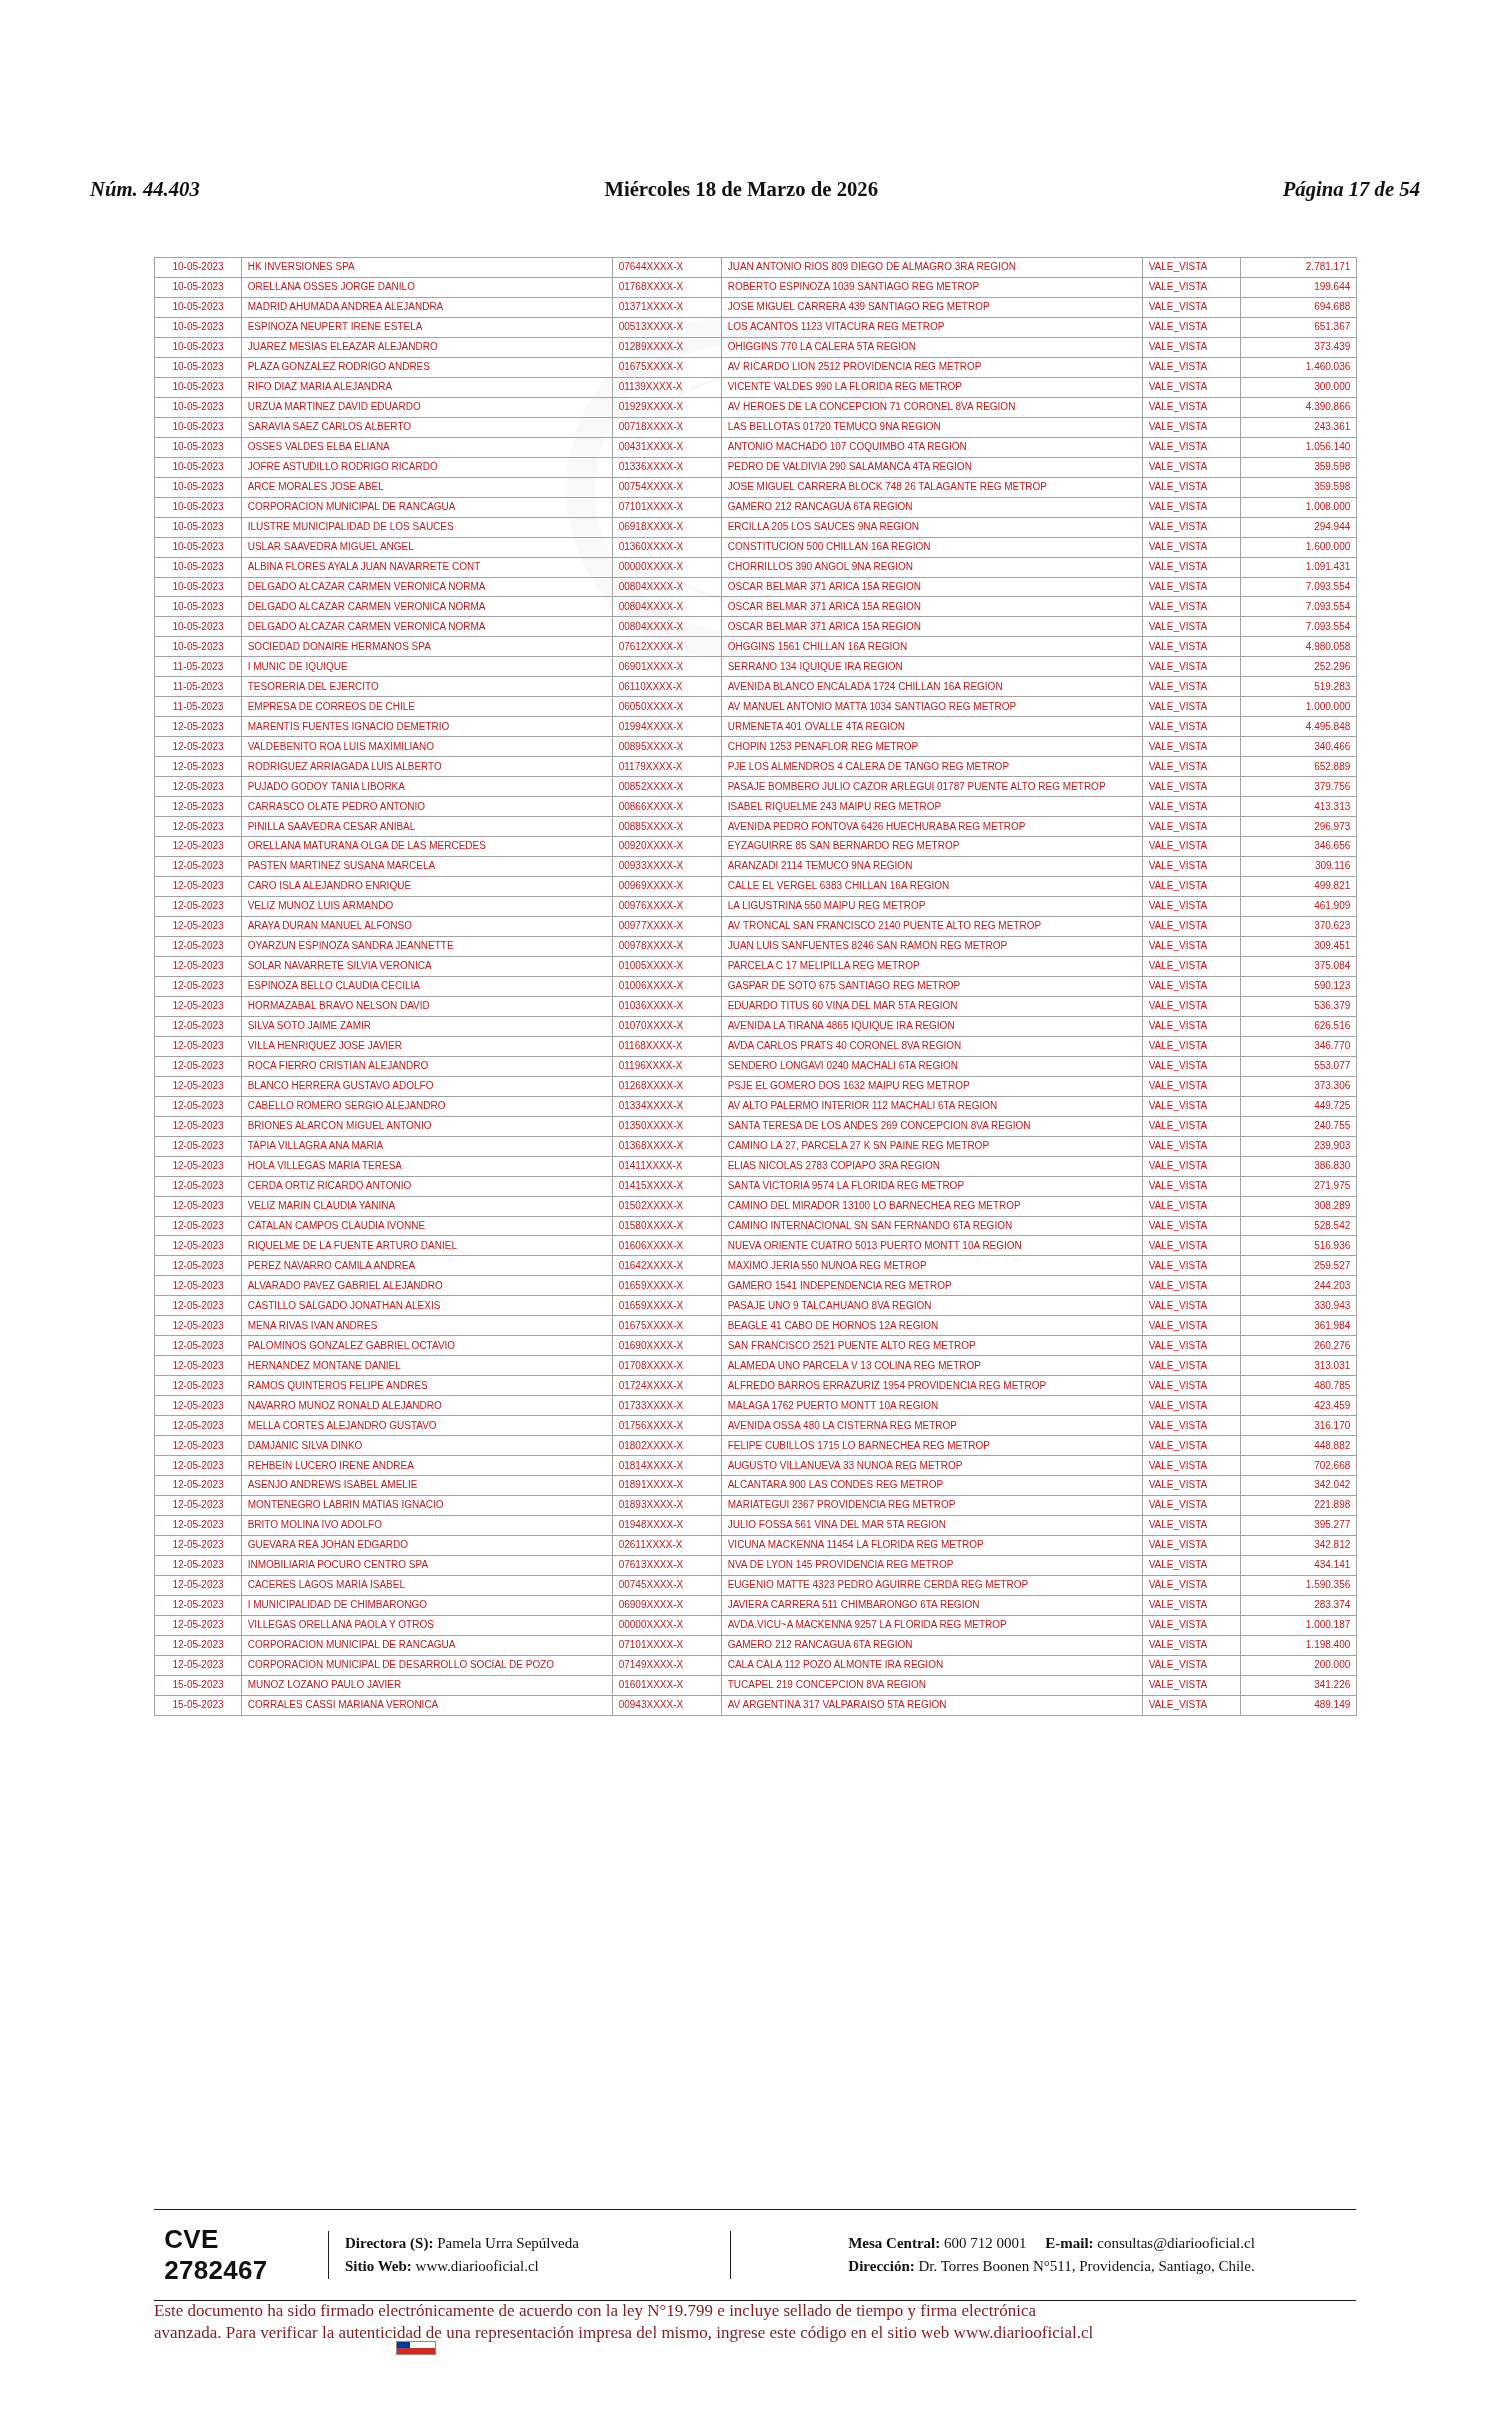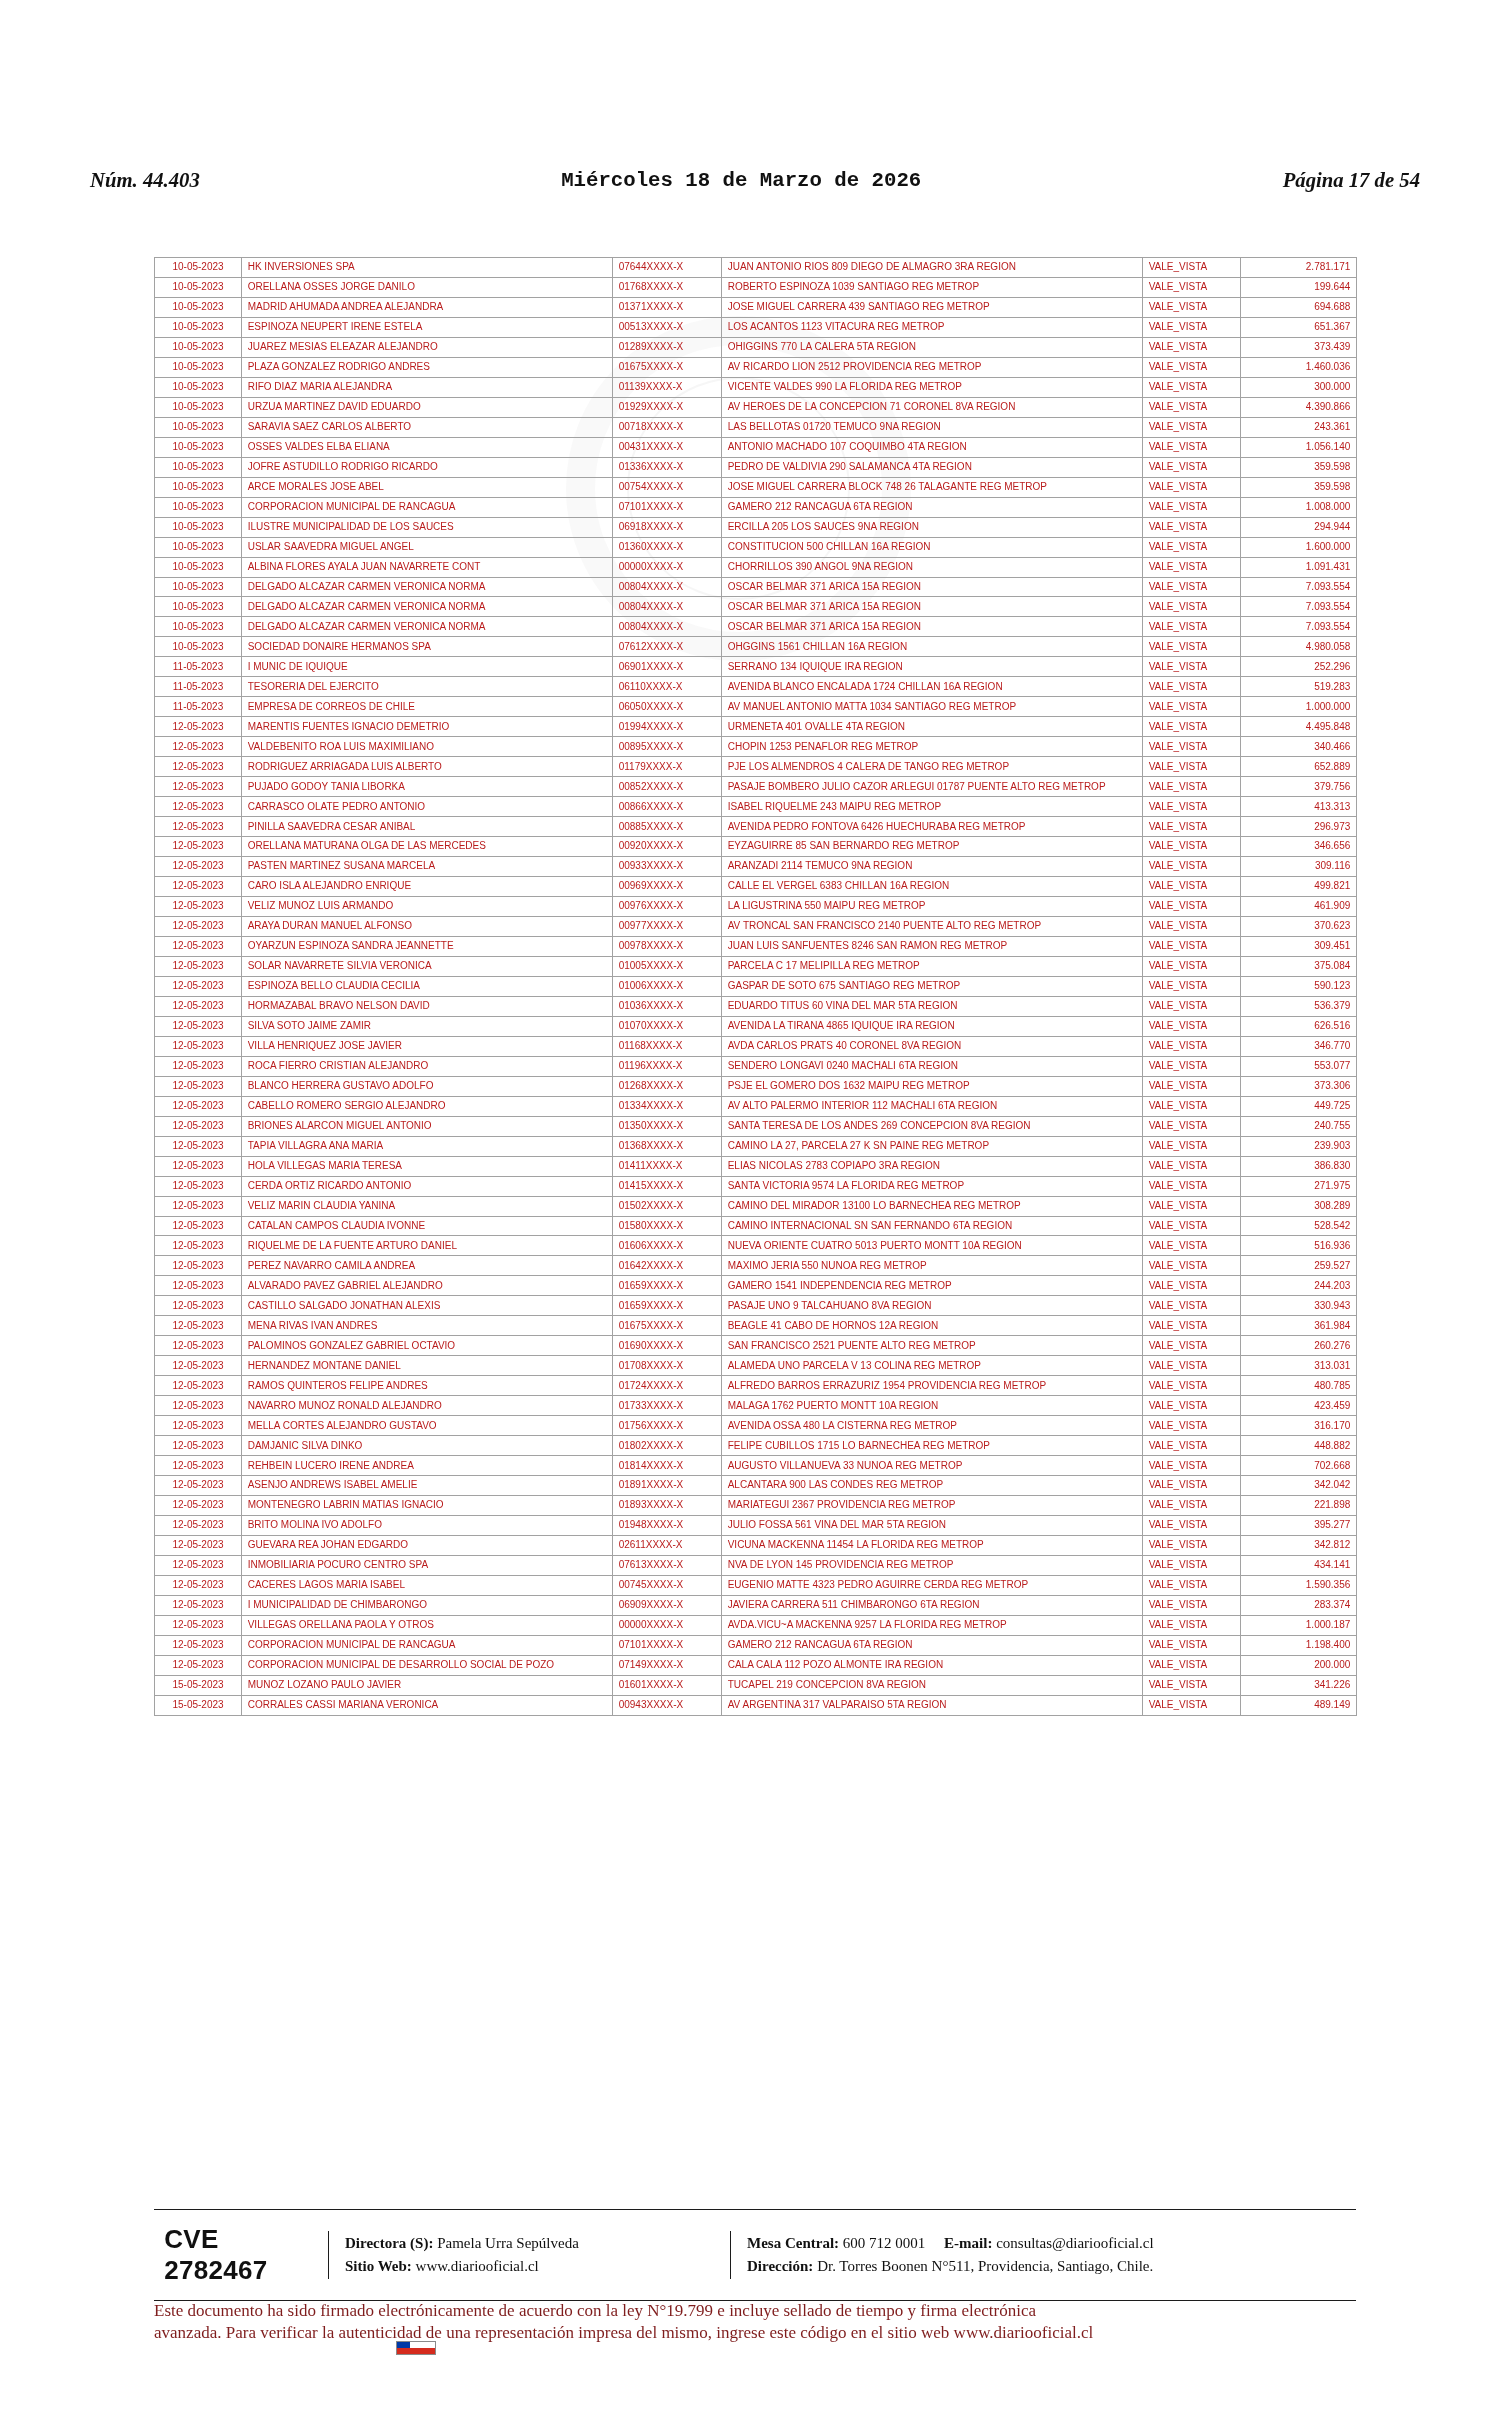--- a/index.html
+++ b/index.html
@@ -20,21 +20,21 @@
   .watermark::before {
     content: ""; position: absolute; inset: 32px; border-radius: 50%;
     border: 2.3px solid rgba(110,110,110,0.06);
   }
 
   
   .header { position: absolute; top: 164px; left: 90px; width: 1330px; display: flex; align-items: flex-end; }
   .issue, .hpage { font-size: 20.7px; font-weight: bold; white-space: nowrap; font-style: italic; }
   .hcenter { flex: 1; text-align: center; }
   .htitle { font-size: 23px; font-weight: bold; letter-spacing: 0.3px; }
-  .hdate { font-size: 20.7px; font-weight: bold; margin-top: 5px; font-family: Liberation Mono, monospace; }
+  .hdate { font-size: 20.7px; font-weight: bold; margin-top: 14px; }
 
   
   table.payments {
     position: absolute; top: 257px; left: 154px; width: 1202px;
     border-collapse: collapse; table-layout: fixed;
     font-family: "Liberation Sans", sans-serif; font-size: 10px; color: #b91c1c;
   }
   .payments td {
     border: 0.6px solid #a2a2a2; padding: 3.4px 5.7px; line-height: 1.22;
     vertical-align: middle; overflow-wrap: break-word;
@@ -47,21 +47,21 @@
     position: absolute; top: 2209px; left: 154px; width: 1202px;
     border-top: 1.7px solid #1c1c1c; border-bottom: 1.7px solid #1c1c1c;
     display: flex; align-items: center; padding: 14px 0;
   }
   .cve {
     font-family: "Liberation Sans", sans-serif; font-weight: bold;
     font-size: 26px; width: 174px; padding-left: 10.3px; letter-spacing: 0.3px;
   }
   .fcol { border-left: 1.1px solid #1c1c1c; padding: 1.1px 0 1.1px 16px; font-size: 15px; line-height: 1.55; }
   .fcol1 { width: 402px; }
-  .fcol2 { flex: 1; }
+  .fcol2 { flex: 1; text-align: center; }
   .b { font-weight: bold; }
   .email-label { margin-left: 15px; }
 
   
   .legal { position: absolute; top: 2300px; left: 154px; width: 1212px; font-size: 17px; line-height: 1.32; color: #7f1d1d; }
 
   
   .flag {
     position: absolute; left: 397px; top: 2342px; width: 38px; height: 12px;
     background: linear-gradient(to bottom, #ffffff 50%, #d52b1e 50%);

